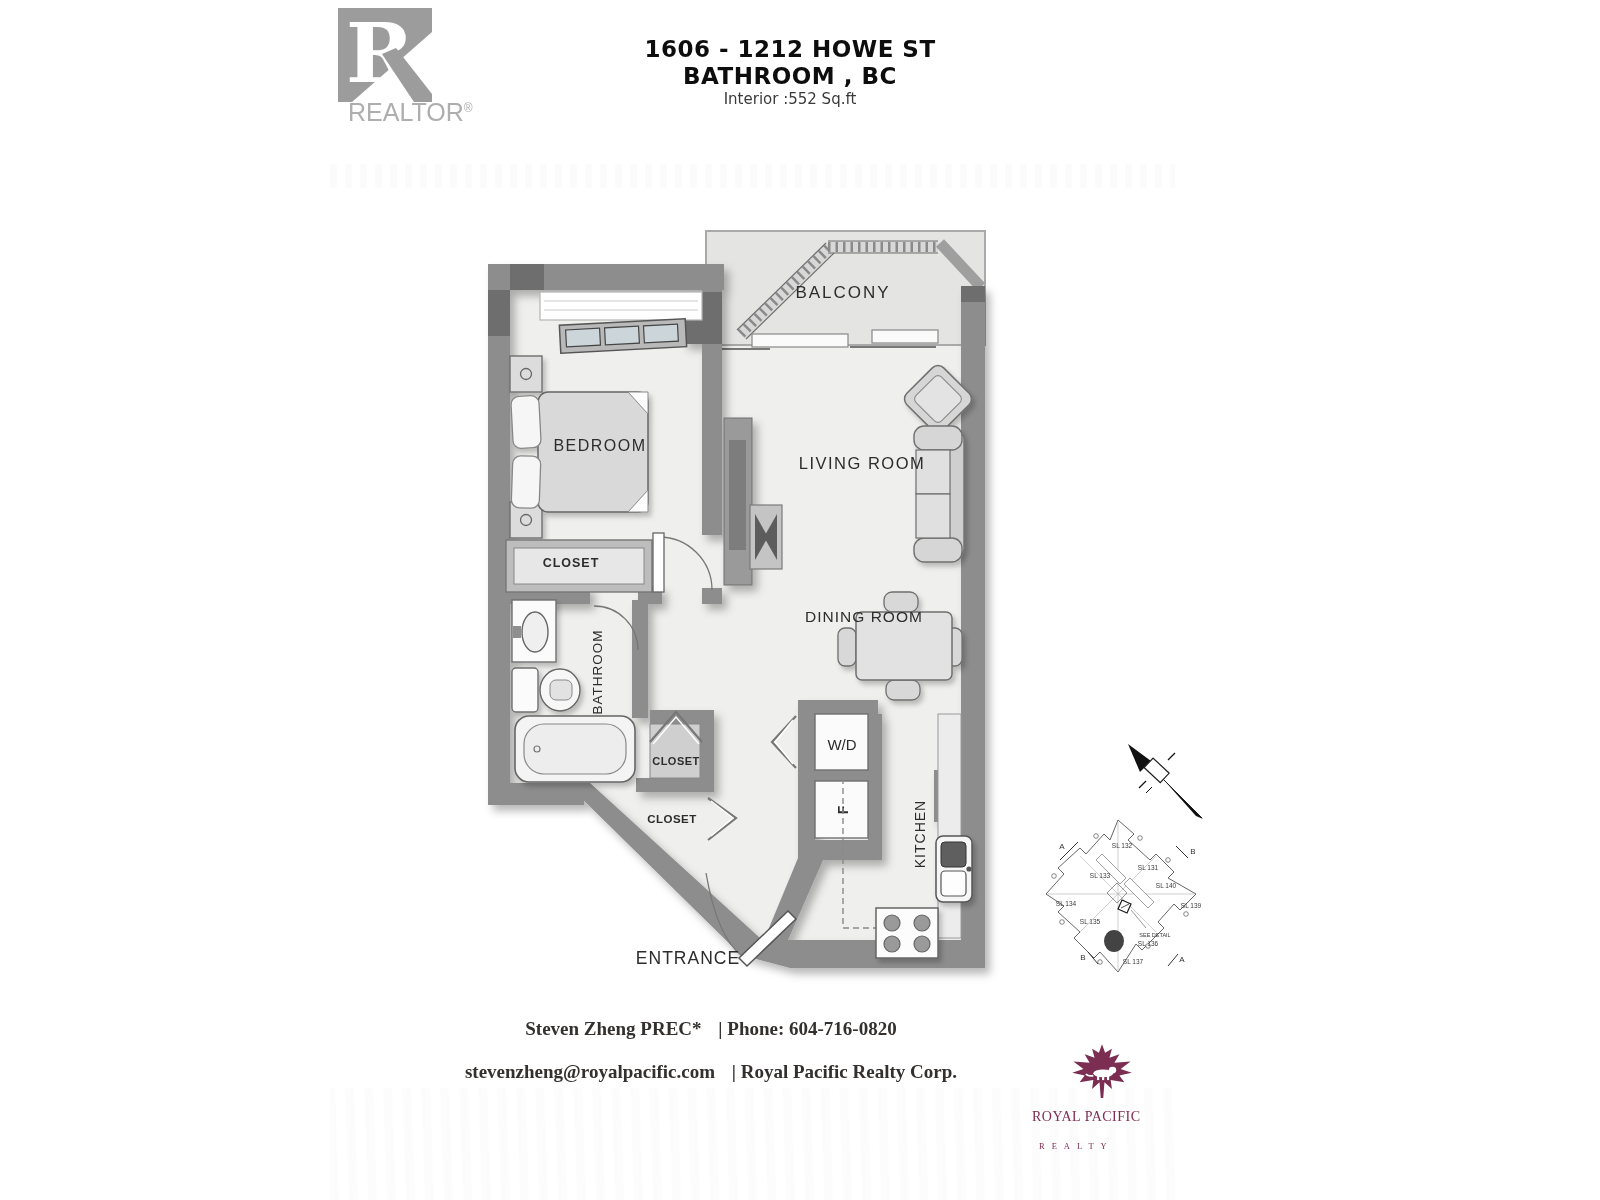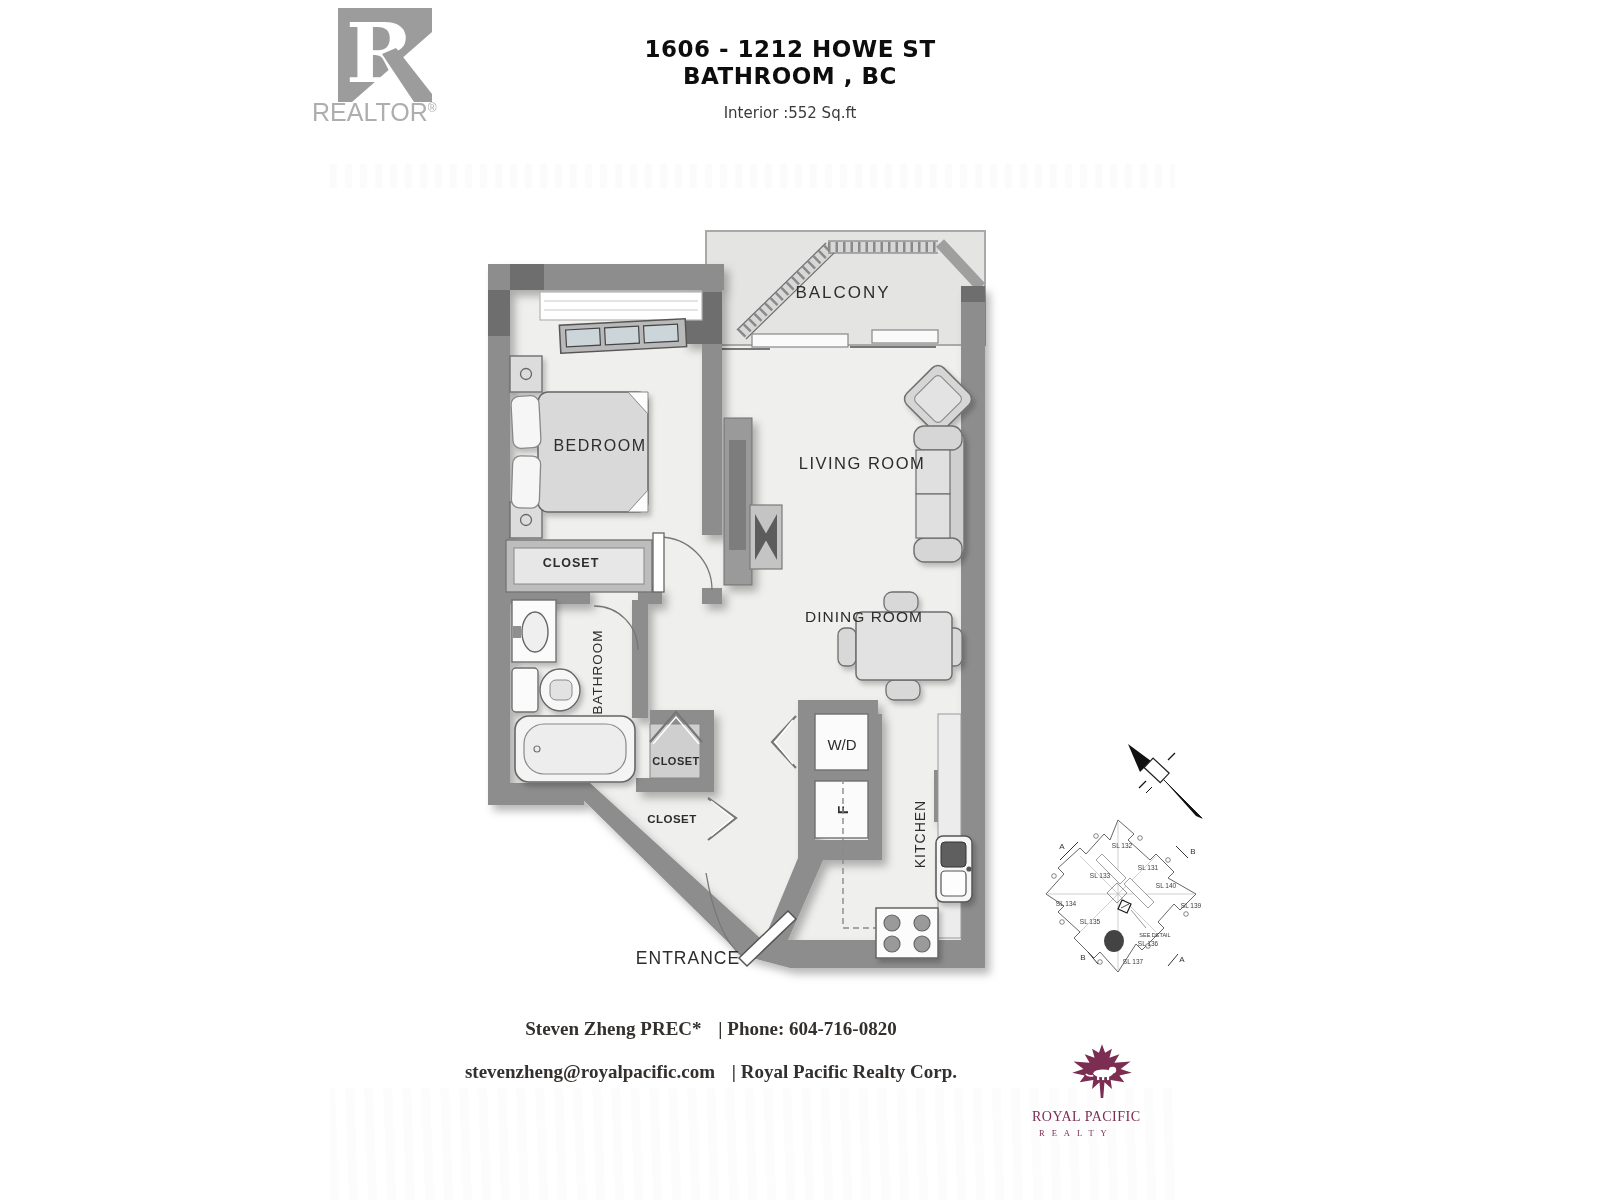--- a/index.html
+++ b/index.html
@@ -3,50 +3,50 @@
 <meta charset="utf-8">
 <style>
   html,body{margin:0;padding:0;}
   body{width:1600px;height:1200px;position:relative;background:#ffffff;
        font-family:"Liberation Sans",sans-serif;overflow:hidden;}
 
   .abs{position:absolute;}
 
   
   .realtor-box{left:338px;top:8px;width:94px;height:94px;}
-  .realtor-word{left:312px;top:98px;width:120px;font-size:25px;color:#aeaeae;
+  .realtor-word{left:348px;top:98px;width:120px;font-size:25px;color:#aeaeae;
                 letter-spacing:0px;font-weight:400;}
   .realtor-word sup{font-size:12px;}
   .head-center{left:480px;top:36px;width:620px;text-align:center;}
   .title-l1,.title-l2{font-family:"DejaVu Sans",sans-serif;font-weight:bold;
                       font-size:23px;color:#0d0d0d;letter-spacing:.5px;line-height:27px;}
   .subtitle{font-family:"DejaVu Sans",sans-serif;font-weight:bold;font-style:italic;
             font-size:17px;color:#3c3c3c;margin-top:15px;}
-  .areas{margin-top:14px;font-family:"DejaVu Sans",sans-serif;font-size:15px;color:#3a3a3a;line-height:18px;}
+  .areas{font-family:"DejaVu Sans",sans-serif;font-size:15px;color:#3a3a3a;line-height:18px;}
 
   
   .noise1{left:330px;top:164px;width:845px;height:24px;
           background:repeating-linear-gradient(90deg,rgba(0,0,0,.030) 0 7px,rgba(0,0,0,0) 7px 15px);
           opacity:.5;}
   .noise2{left:330px;top:1088px;width:850px;height:112px;
           background:repeating-linear-gradient(88deg,rgba(0,0,0,.022) 0 9px,rgba(0,0,0,0) 9px 19px);
           opacity:.5;}
 
   
   .footer{left:406px;top:1018px;width:610px;text-align:center;
           font-family:"Liberation Serif",serif;font-weight:bold;color:#33302e;}
   .footer .row1{font-size:19px;}
   .footer .row2{font-size:19px;margin-top:21px;}
   .footer span{margin:0 6px;}
 
   .rp-logo{left:1032px;top:1042px;width:140px;text-align:left;}
   .rp-name{font-family:"Liberation Serif",serif;font-size:14px;color:#7c2d52;
            letter-spacing:.5px;margin-top:1px;}
   .rp-sub{font-family:"Liberation Serif",serif;font-size:8.5px;color:#7c2d52;
-          letter-spacing:7px;margin-top:3px;padding-left:7px;}
+          letter-spacing:7px;margin-top:16px;padding-left:7px;}
 
   
   .wall{fill:#8d8d8d;}
   .walld{fill:#6e6e6e;}
   .floor{fill:#efefed;}
   .furn{fill:#dcdcdc;stroke:#6f6f6f;stroke-width:1.4;}
   .furnw{fill:#fbfbfb;stroke:#6f6f6f;stroke-width:1.4;}
   .thin{fill:none;stroke:#777;stroke-width:1.3;}
   text.room{font-family:"Liberation Sans",sans-serif;fill:#2d2d2d;text-anchor:middle;}
   text.kp{font-family:"Liberation Sans",sans-serif;fill:#3a3a3a;text-anchor:middle;}

